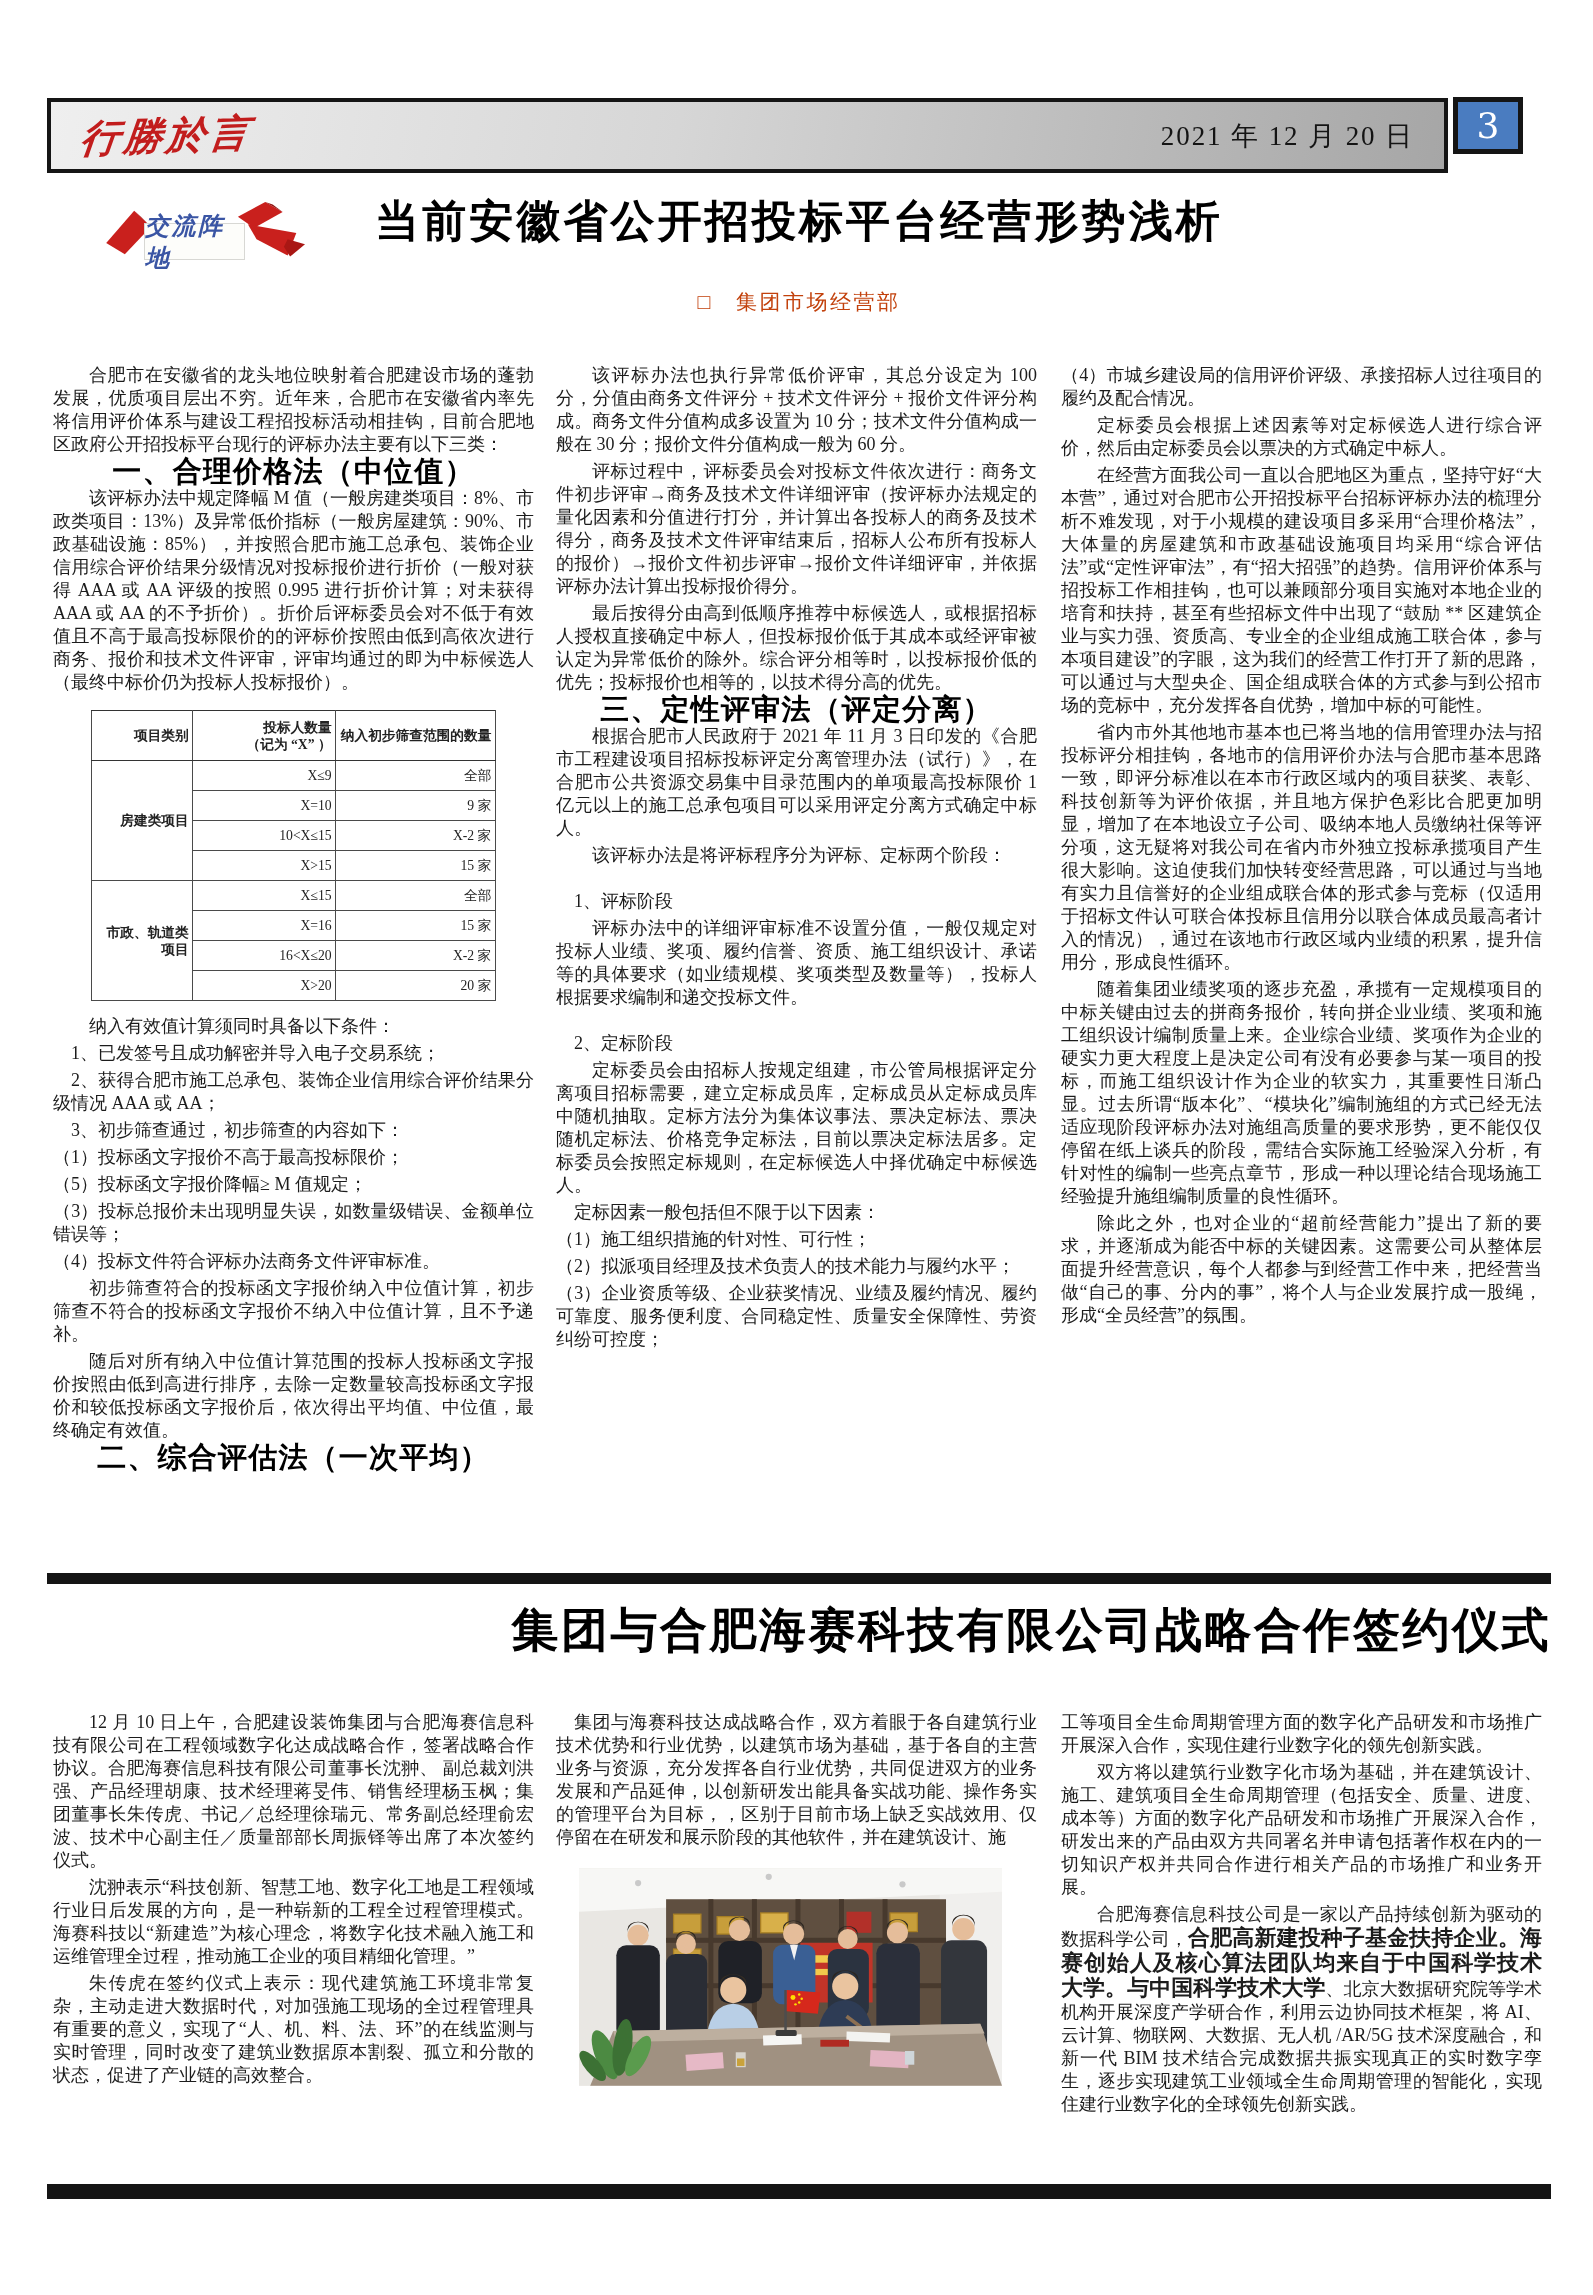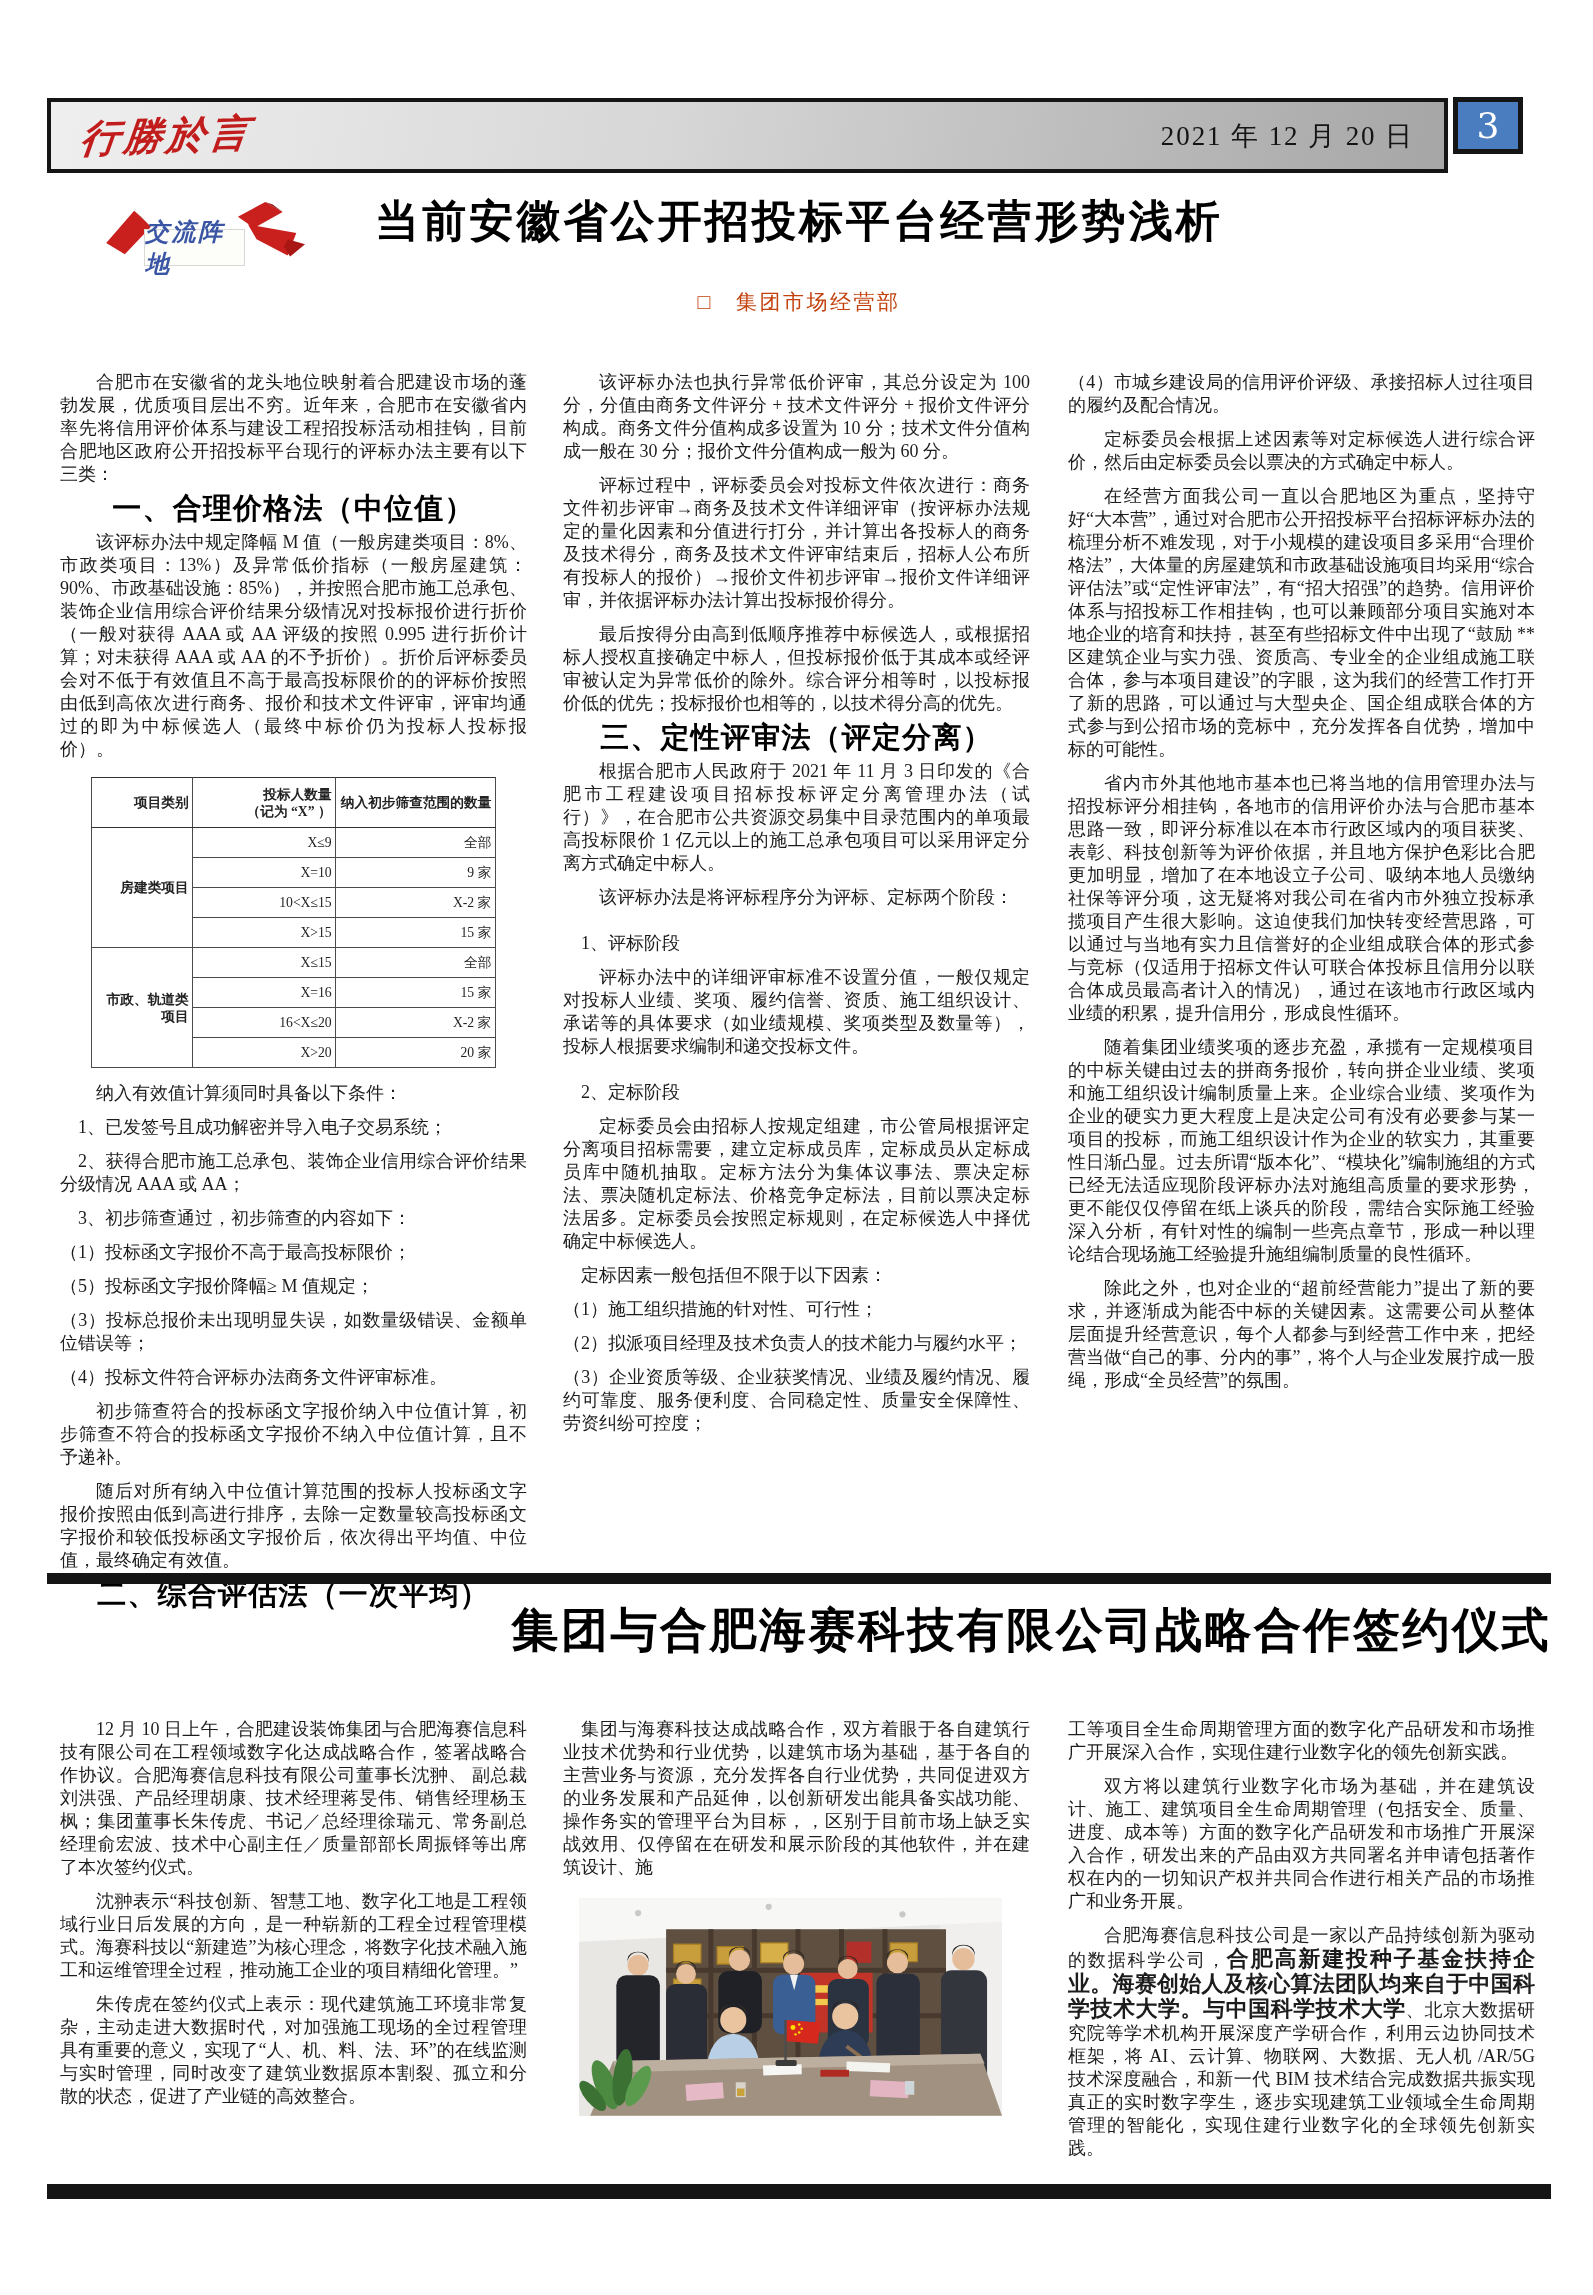--- a/index.html
+++ b/index.html
@@ -15,39 +15,39 @@
     color:#c21d1d;font-size:39px;letter-spacing:3.7px;transform:skewX(-8deg) rotate(-2deg);}
   .masthead-date{font-size:27px;color:#141414;letter-spacing:1.9px;}
   .page-num-box{position:absolute;left:1453px;top:97px;width:70px;height:57px;
     box-sizing:border-box;background:#4a7cc0;border:5px solid #151515;
     display:flex;align-items:center;justify-content:center;}
   .page-num-box span{color:#ffffff;font-size:36px;font-family:"DejaVu Serif",serif;}
 
   
   .ribbon{position:absolute;left:100px;top:198px;width:205px;height:75px;}
   .ribbon svg{position:absolute;left:0;top:0;}
-  .ribbon-label{position:absolute;left:44px;top:31px;width:101px;height:37px;
+  .ribbon-label{position:absolute;left:44px;top:25px;width:101px;height:37px;
     background:#fdfdfa;border:1.2px solid #d8d8d4;box-sizing:border-box;
     display:flex;align-items:center;justify-content:center;
     color:#3a55a4;font-weight:bold;font-style:italic;font-size:24px;letter-spacing:2.5px;
     font-family:"DejaVu Serif",serif;}
 
   
   .a1-title{position:absolute;left:47px;top:192px;width:1504px;text-align:center;
     font-family:Liberation Mono, monospace;font-weight:700;
     font-size:44px;letter-spacing:3.1px;color:#000;}
   .a1-byline{position:absolute;left:47px;top:288px;width:1504px;text-align:center;
     font-size:21px;letter-spacing:2.5px;color:#c2410c;}
 
   
   .col{position:absolute;width:489px;font-size:18px;line-height:23px;text-align:justify;color:#1c1c1c;}
   .col-a1{top:360px;}
   .col-a2{top:1707px;}
   .c1{left:49px;} .c2{left:552px;} .c3{left:1057px;}
-  .col p{margin:11px;}
+  .col p{margin:4px;}
   .indent{text-indent:2em;}
   .indent1{text-indent:1em;}
   .noindent{text-indent:0;}
   .gap-top{margin-top:23px !important;}
   .inline-head{text-align:center;font-family:Liberation Sans, sans-serif;
     font-weight:700;font-size:29px;letter-spacing:1.2px;margin:26px 0 24px;color:#000;}
   .bold-seg{font-weight:700;font-family:Liberation Sans, sans-serif;font-size:22px;}
 
   
   .bid-table{border-collapse:collapse;margin:16px auto 13.7px auto;width:405px;

